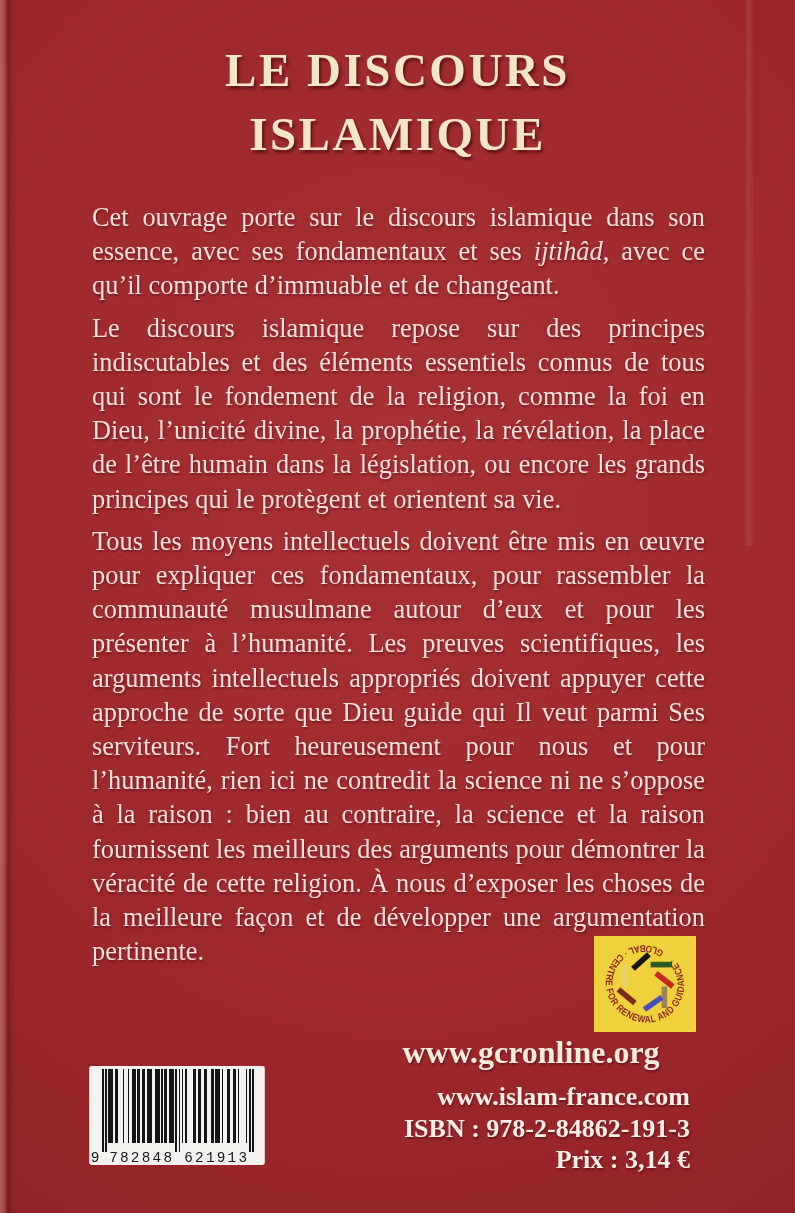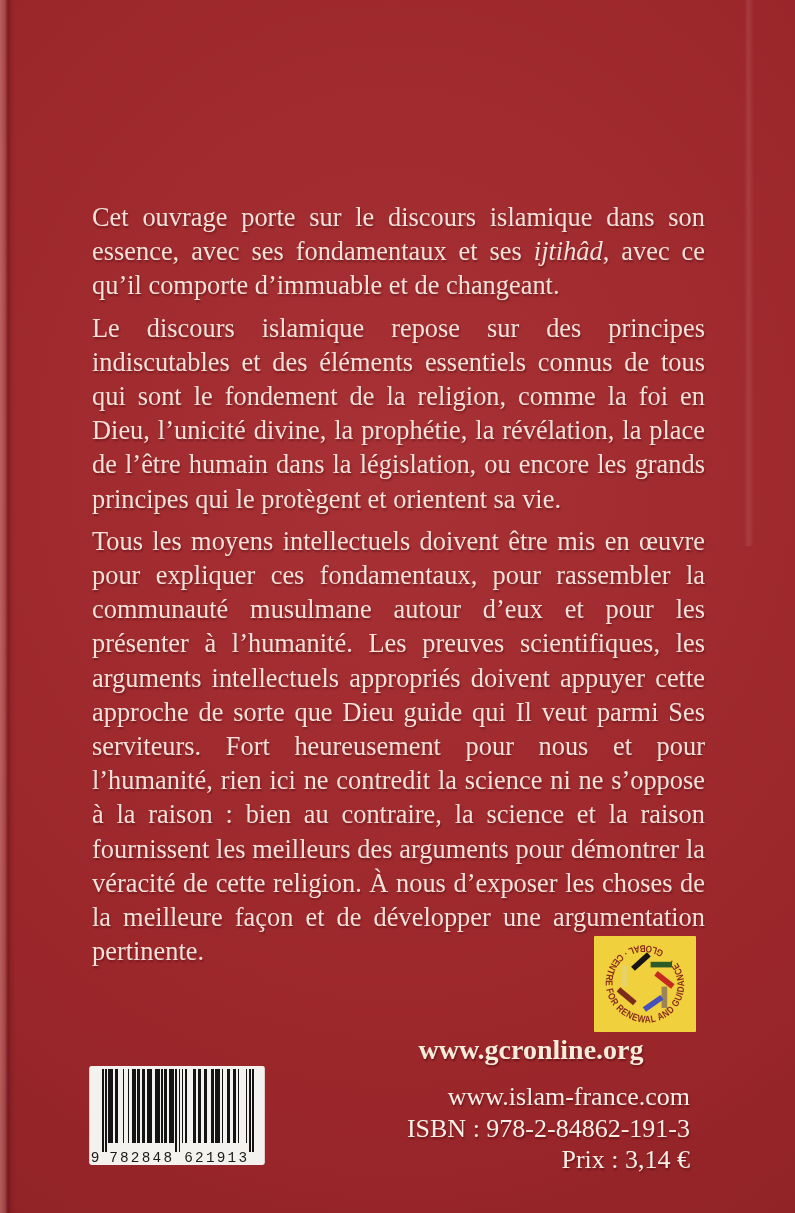--- a/index.html
+++ b/index.html
@@ -44,42 +44,46 @@
   .body-text em{font-style:italic;}
   .logo{position:absolute;left:594px;top:936px;width:102px;height:96px;}
   .logo svg{display:block;width:100%;height:100%;}
   .logo-circle-text{
     font-family:"Liberation Sans", sans-serif;
     font-size:9.6px;font-weight:bold;letter-spacing:.6px;
   }
   .link-gcr{
     position:absolute;right:104px;top:1034px;width:320px;
     text-align:center;
-    font-size:28px;font-weight:bold;
+    font-size:32px;font-weight:bold;
     color:var(--link_text);
     text-shadow:1px 2px 2px rgba(55,0,10,.45);
   }
   .bottom-right{
     position:absolute;right:105px;top:1081px;width:420px;
     text-align:right;
-    font-size:26px;font-weight:normal;line-height:31.5px;
+    font-size:26px;font-weight:bold;line-height:31.5px;
     color:var(--bottom_text);
     text-shadow:1px 2px 2px rgba(55,0,10,.45);
   }
   .barcode{position:absolute;left:86px;top:1066px;width:182px;height:99px;}
   .barcode svg{display:block;width:100%;height:100%;}
 </style>
 </head>
 <body>
 
 <div class="cover">
 
   <div class="edge-left"></div>
   <div class="scratch-right"></div>
 
+  <h1 class="title">
+    <span>LE DISCOURS</span>
+    <span>ISLAMIQUE</span>
+  </h1>
 
   <div class="body-text">
     <p><span>Cet ouvrage porte sur le discours islamique dans son essence, avec ses fondamentaux et ses </span><em>ijtihâd</em><span>, avec ce qu’il comporte d’immuable et de changeant.</span></p>
     <p>Le discours islamique repose sur des principes indiscutables et des éléments essentiels connus de tous qui sont le fondement de la religion, comme la foi en Dieu, l’unicité divine, la prophétie, la révélation, la place de l’être humain dans la législation, ou encore les grands principes qui le protègent et orientent sa vie.</p>
     <p>Tous les moyens intellectuels doivent être mis en œuvre pour expliquer ces fondamentaux, pour rassembler la communauté musulmane autour d’eux et pour les présenter à l’humanité. Les preuves scientifiques, les arguments intellectuels appropriés doivent appuyer cette approche de sorte que Dieu guide qui Il veut parmi Ses serviteurs. Fort heureusement pour nous et pour l’humanité, rien ici ne contredit la science ni ne s’oppose à la raison : bien au contraire, la science et la raison fournissent les meilleurs des arguments pour démontrer la véracité de cette religion. À nous d’exposer les choses de la meilleure façon et de développer une argumentation pertinente.</p>
   </div>
 
   <div class="logo">
     <svg viewBox="0 0 100 94" xmlns="http://www.w3.org/2000/svg">
       <rect x="0" y="0" width="100" height="94" rx="1" fill="#f0d03c"></rect>

